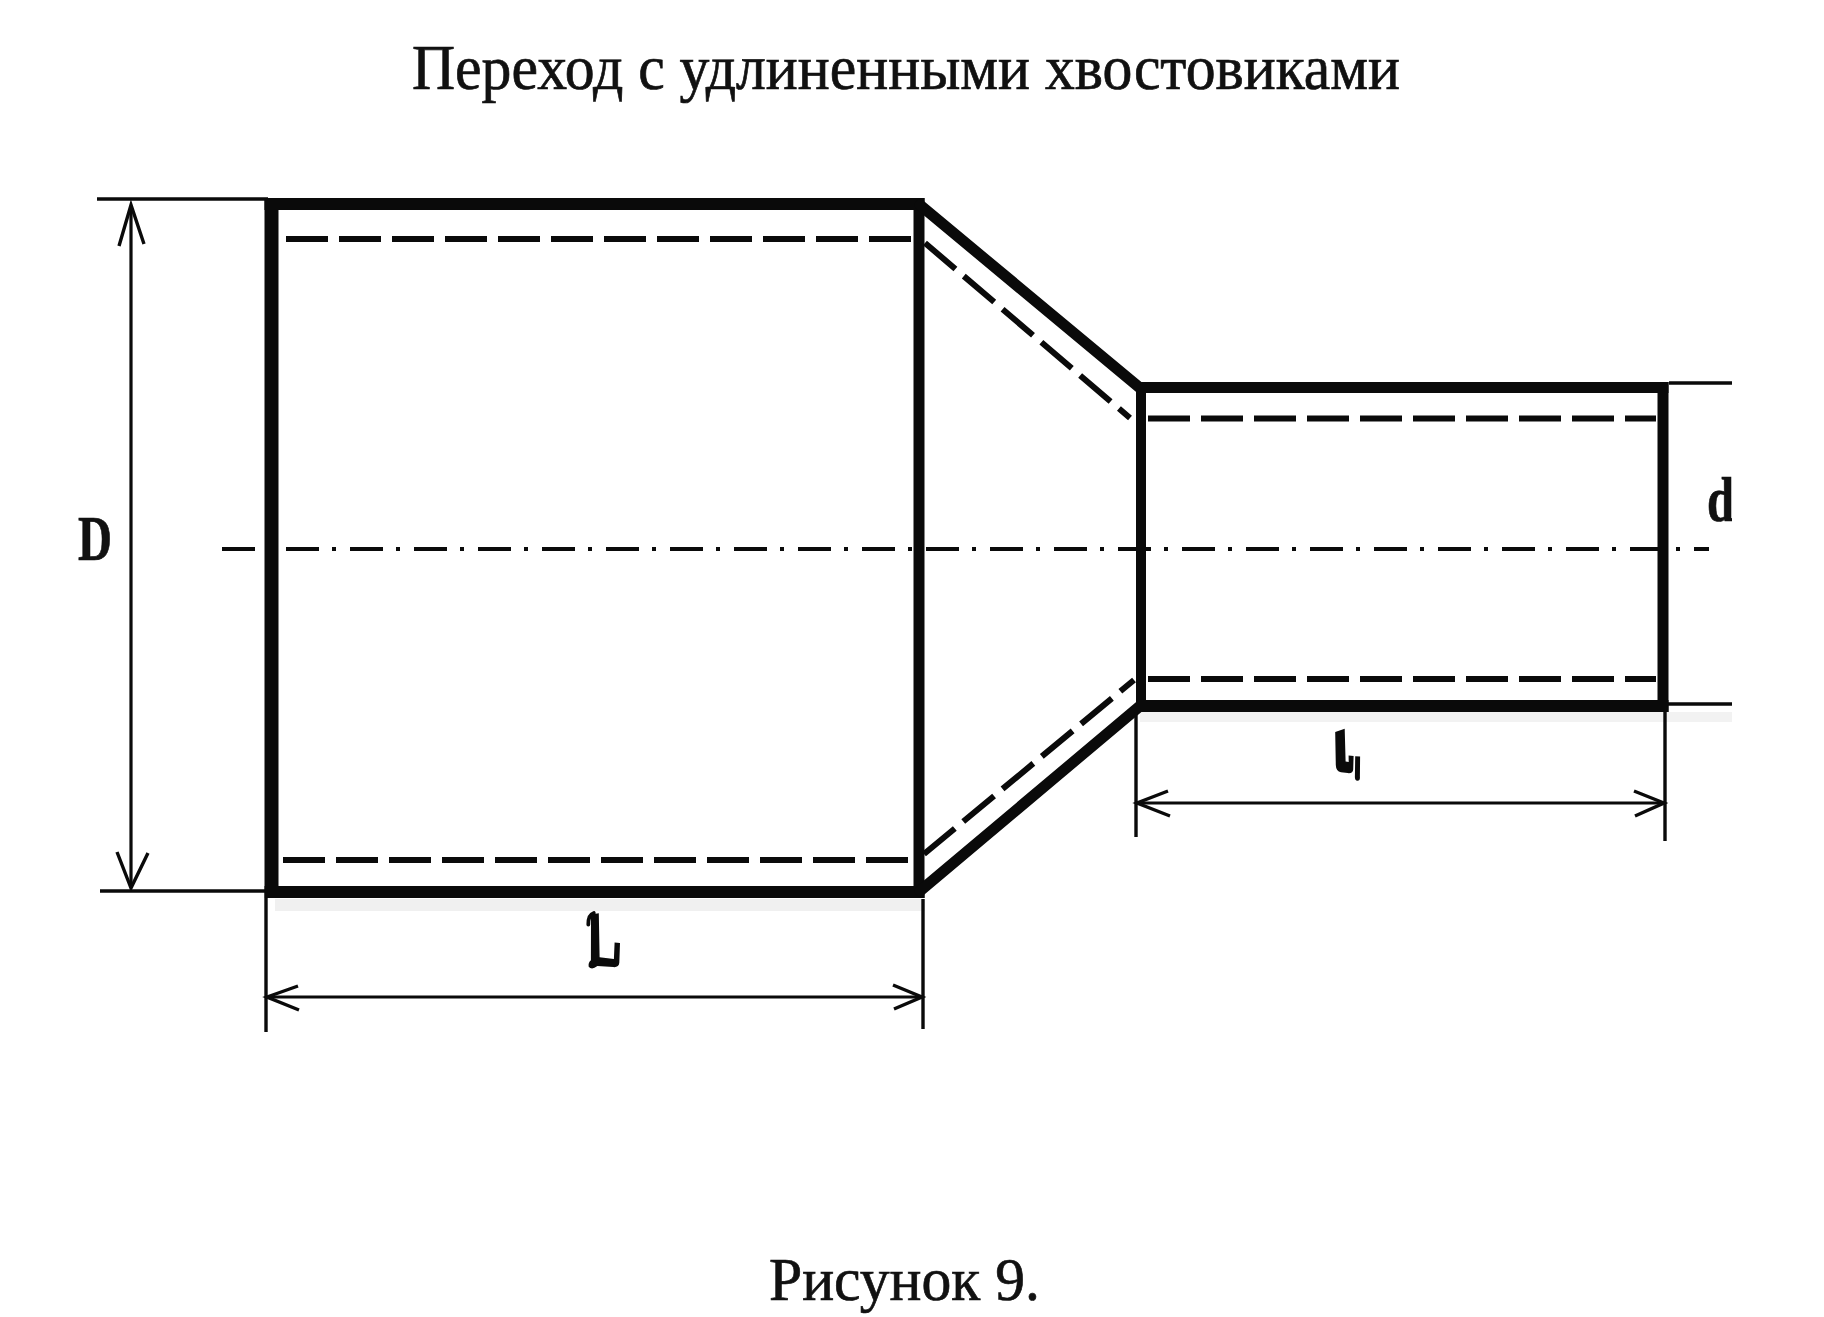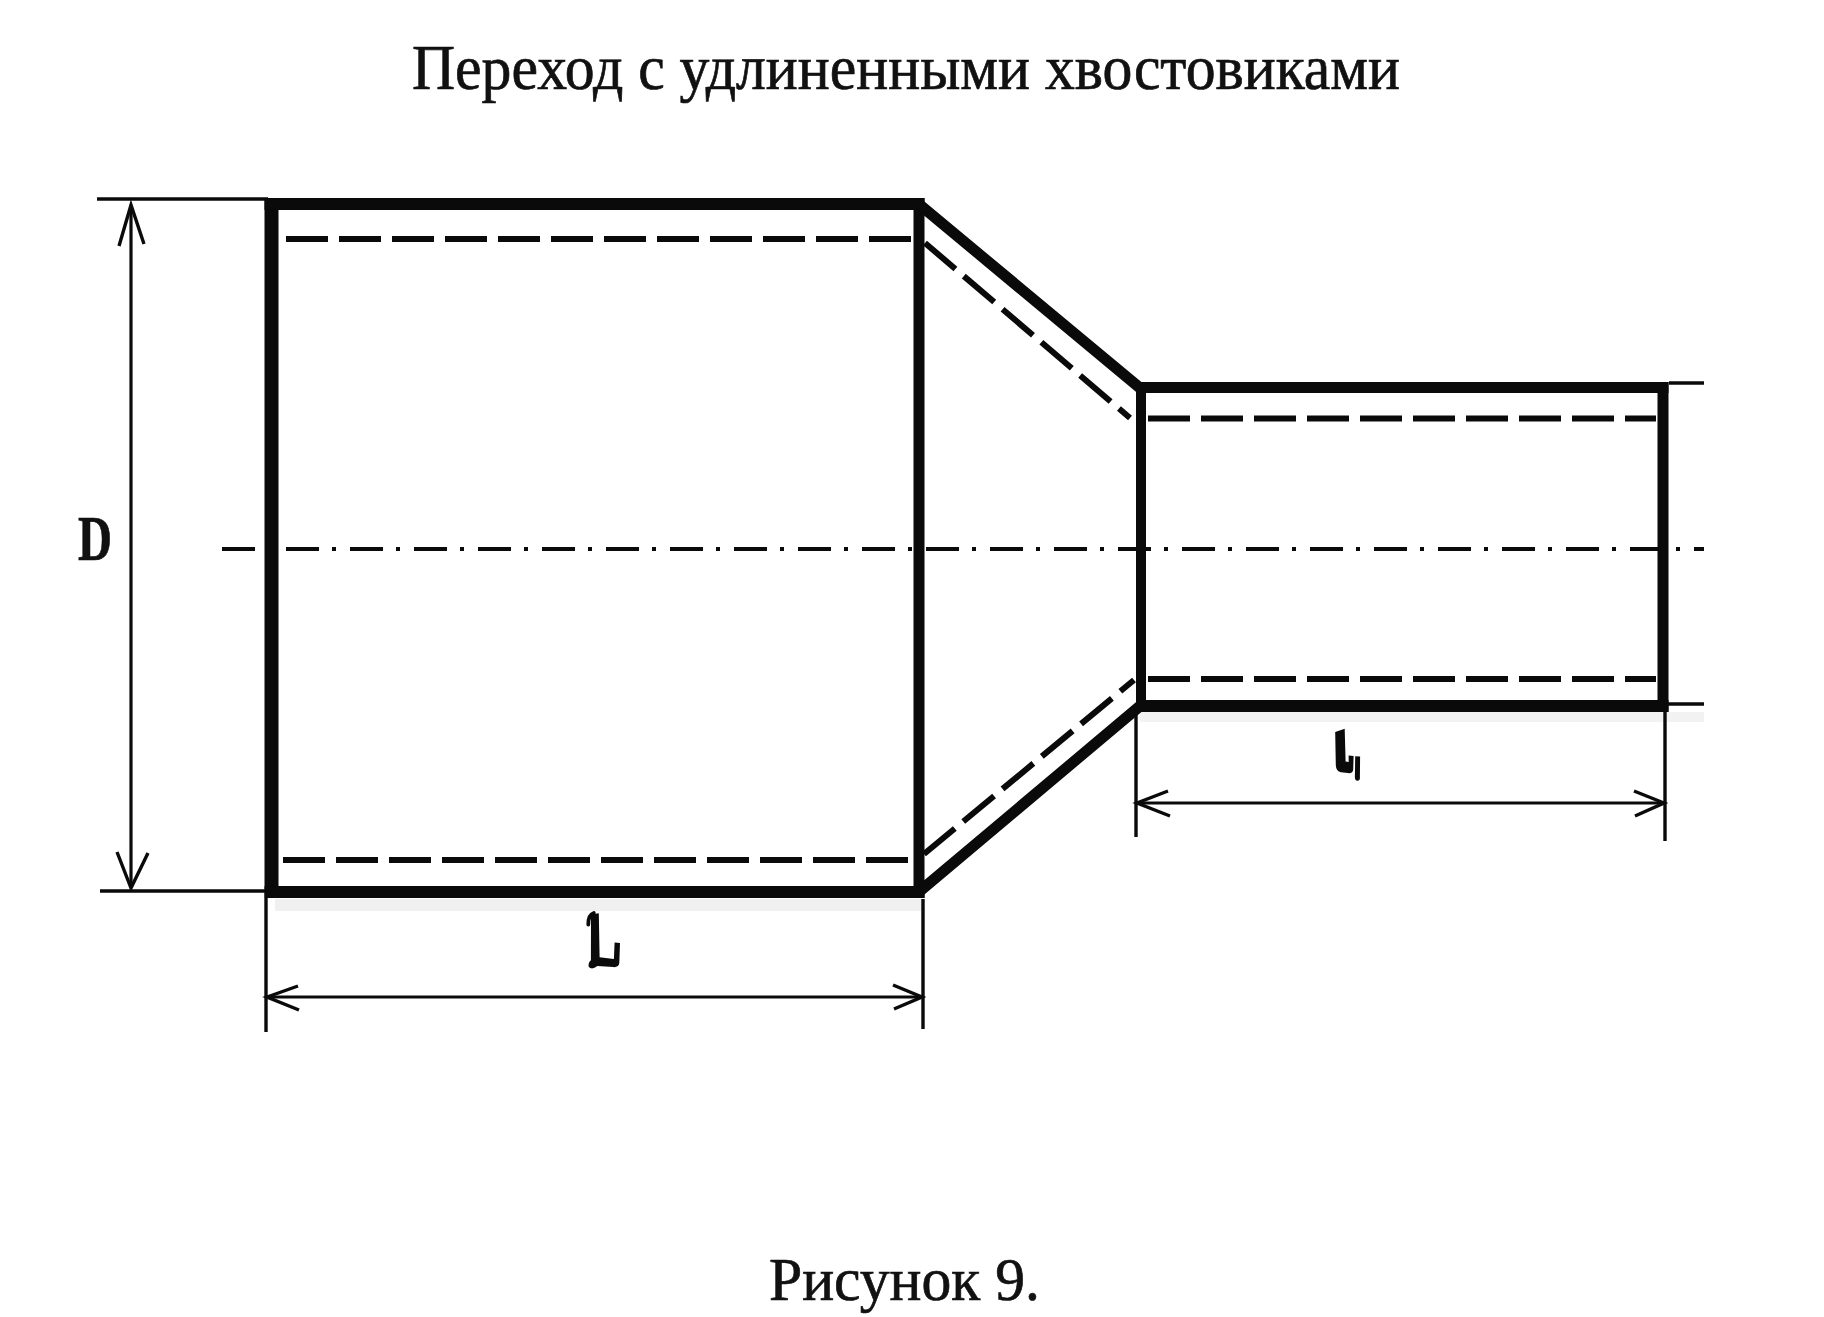--- a/index.html
+++ b/index.html
@@ -1,16 +1,16 @@
 <!DOCTYPE html>
 <html><head>
 <meta charset="utf-8">
 <style>
   html,body{margin:0;padding:0;background:#ffffff;}
-  .page{position:relative;width:1704px;height:1317px;background:#ffffff;overflow:hidden;}
+  .page{position:relative;width:1704px;height:1317px;background:#ffffff;overflow:hidden;padding-left:28px;}
   svg{position:absolute;left:0;top:0;}
   .t{font-family:"Liberation Serif", serif;fill:#111;stroke:#111;stroke-width:0.7;}
 </style>
 </head>
 <body>
 <div class="page">
 <svg width="1824" height="1317" viewBox="0 0 1824 1317">
 
   <rect x="275" y="899" width="650" height="12" fill="#f0f0f0"></rect>
 

